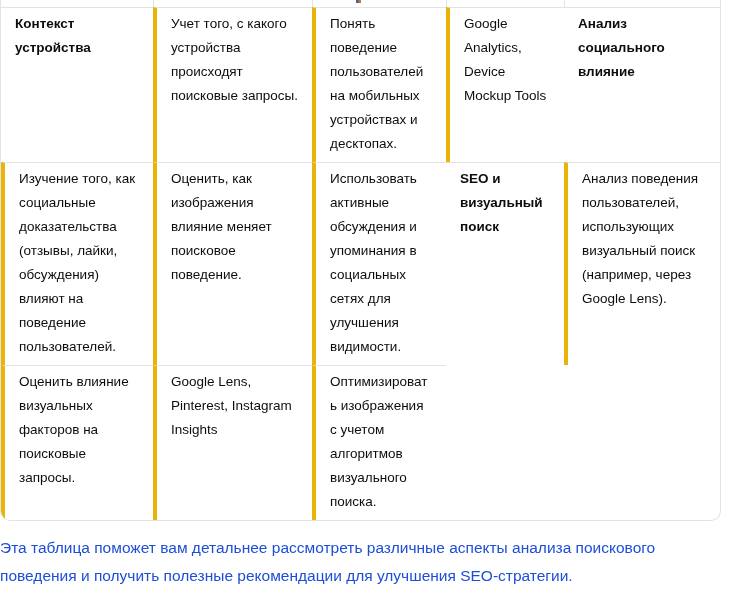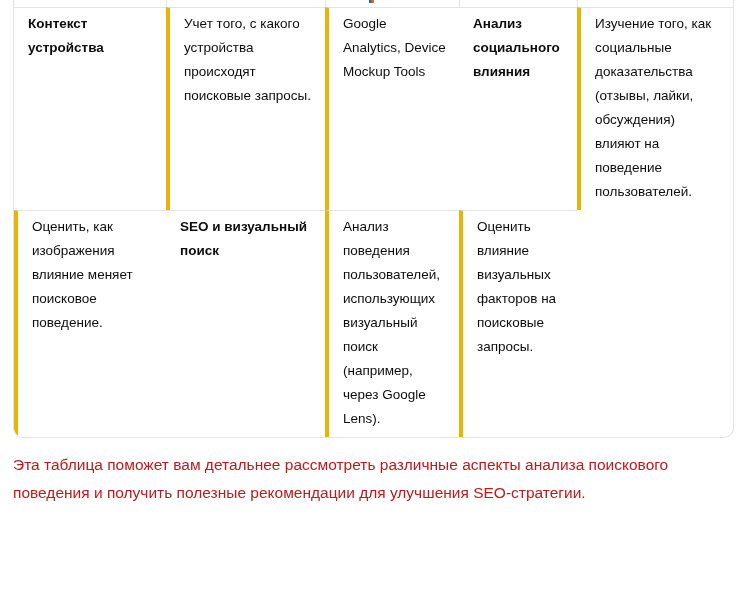--- a/index.html
+++ b/index.html
@@ -5,21 +5,20 @@
   * { box-sizing: border-box; margin: 0; padding: 0; }
   html, body {
     width: 748px; height: 596px;
     background: #ffffff;
     font-family: "Liberation Sans", sans-serif;
     color: #0d0d0d;
     overflow: hidden;
   }
   .content {
     position: relative;
-    padding-left: 13px;
     padding-right: 13px;
   }
   
   .table-wrap {
     width: 721px;
     border: 1px solid #e3e3e3;
     border-top: none;
     border-radius: 0 0 10px 10px;
     overflow: hidden;
     background: #ffffff;
@@ -55,49 +54,53 @@
     left: 43px; top: 0;
     width: 5px; height: 3px;
     background: linear-gradient(90deg, #40629c 45%, #bd7a35 55%);
   }
   
   .closing {
     margin-top: 13px;
     width: 720px;
     font-size: 15.5px;
     line-height: 28px;
-    color: #b91c1c;
+    color: #1d4ed8;
   }
 </style>
 </head>
 <body>
 
 <div class="content">
 
   <div class="table-wrap">
     <div class="grid">
 
       <div class="stub first-col"></div>
       <div class="stub"></div>
       <div class="stub">
         <span class="text-fragment"></span>
       </div>
       <div class="stub"></div>
       <div class="stub"></div>
 
       <div class="cell first-col">Контекст устройства</div>
       <div class="cell">Учет того, с какого устройства происходят поисковые запросы.</div>
+      <div class="cell">Понять поведение пользователей на мобильных устройствах и десктопах.</div>
       <div class="cell">Google Analytics, Device Mockup Tools</div>
 
-      <div class="cell first-col">Анализ социального влияния</div>
+      <div class="cell first-col">Анализ социального влияние</div>
       <div class="cell">Изучение того, как социальные доказательства (отзывы, лайки, обсуждения) влияют на поведение пользователей.</div>
       <div class="cell">Оценить, как изображения влияние меняет поисковое поведение.</div>
+      <div class="cell">Использовать активные обсуждения и упоминания в социальных сетях для улучшения видимости.</div>
 
       <div class="cell first-col">SEO и визуальный поиск</div>
       <div class="cell">Анализ поведения пользователей, использующих визуальный поиск (например, через Google Lens).</div>
       <div class="cell">Оценить влияние визуальных факторов на поисковые запросы.</div>
+      <div class="cell">Google Lens, Pinterest, Instagram Insights</div>
+      <div class="cell">Оптимизировать изображения с учетом алгоритмов визуального поиска.</div>
 
     </div>
   </div>
 
   <p class="closing">Эта таблица поможет вам детальнее рассмотреть различные аспекты анализа поискового поведения и получить полезные рекомендации для улучшения SEO-стратегии.</p>
 
 </div>
 
 </body></html>

